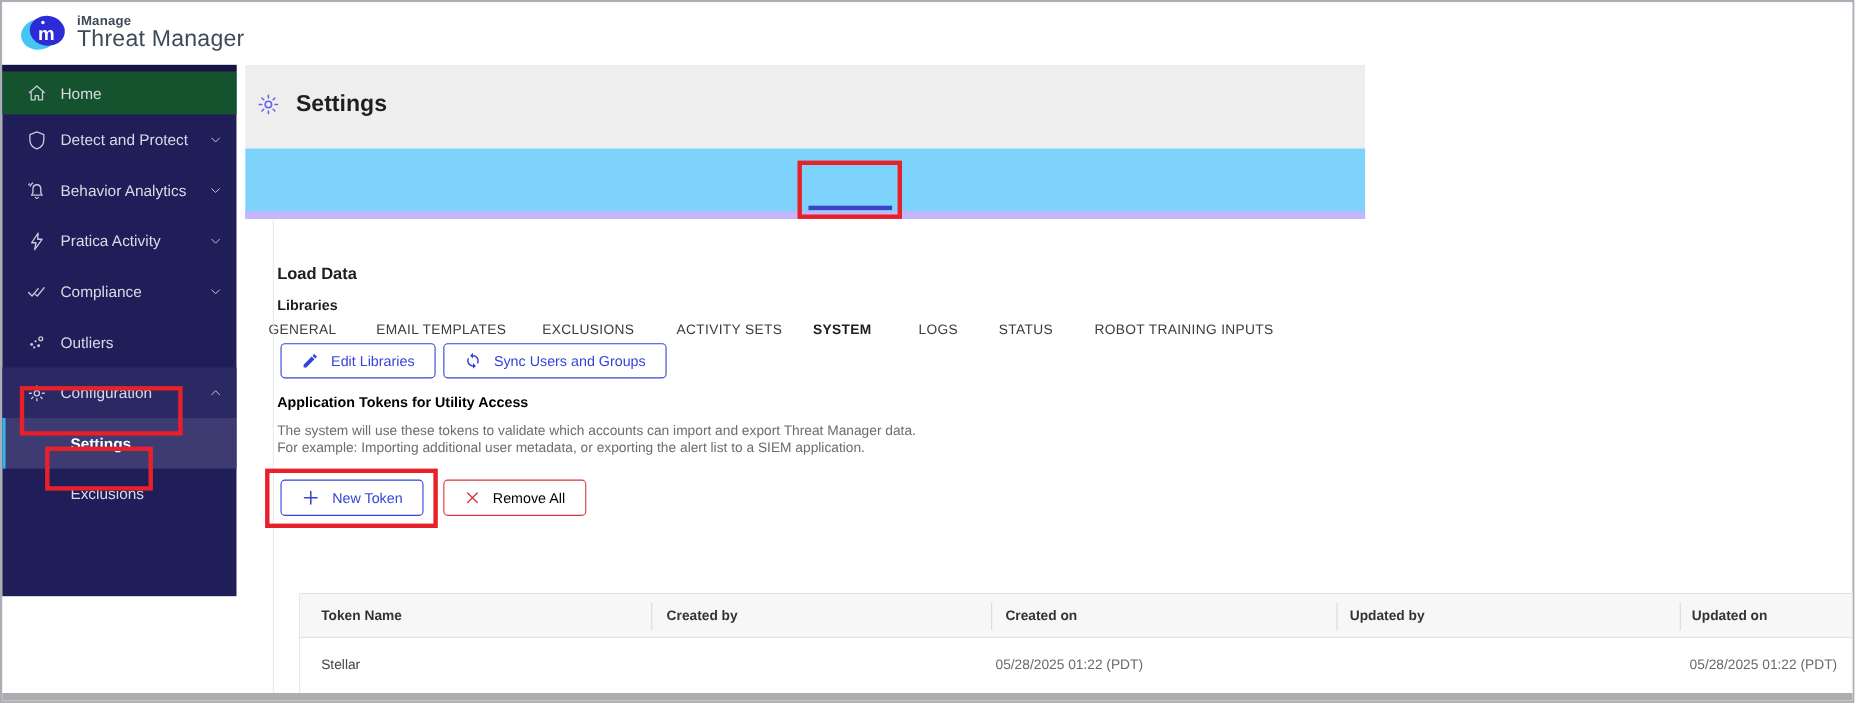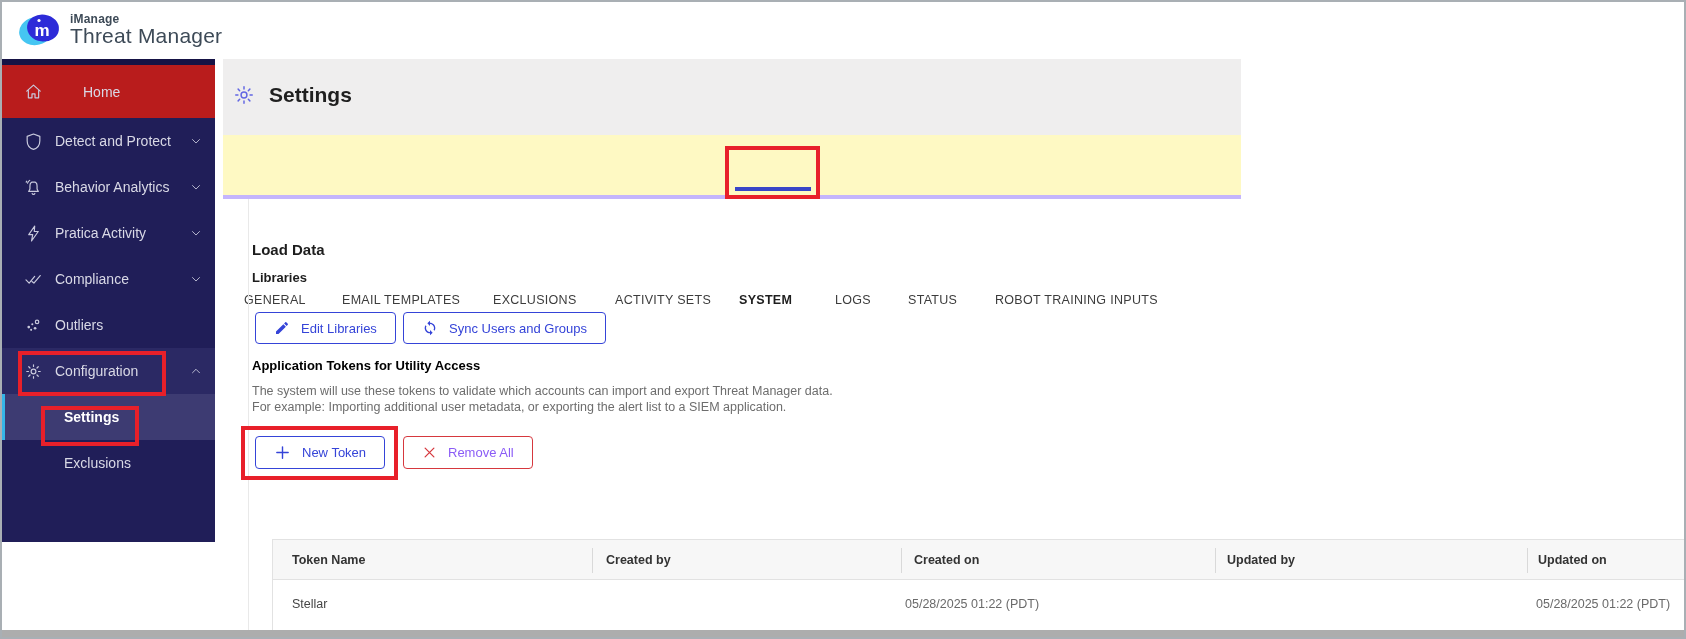--- a/index.html
+++ b/index.html
@@ -14,45 +14,45 @@
   .logo { position:absolute; left:16px; top:8px; display:flex; align-items:center; }
   .logo-mark { width:46px; height:40px; position:relative; }
   .logo-text { margin-left:6px; line-height:1.05; }
   .logo-brand { font-size:12px; color:#3d4a57; font-weight:bold; letter-spacing:.2px; }
   .logo-product { font-size:21px; color:#3d4a57; letter-spacing:.2px; }
   
   .sidebar { position:absolute; left:0; top:57px; width:213px; height:483px; background:#201e58; }
   .sb-topstrip { height:6px; background:#161345; }
   .sb-item { height:46px; display:flex; align-items:center; padding-left:22px; color:#d9d9e6; font-size:14px; position:relative; cursor:pointer; }
   .sb-item .sb-icon { width:19px; height:19px; margin-right:12px; flex:0 0 19px; display:inline-flex; }
-  .sb-item.active-top { height:53px; background:#b91c1c;gap:28px; }
+  .sb-item.active-top { height:39px; background:#14532d; }
   .sb-item .chev { position:absolute; right:12px; top:50%; transform:translateY(-50%); width:14px; height:14px; }
   .sb-item.cfg { background:#2b2964; }
   .sb-sub { padding-left:62px; }
   .sb-sub.active-sub { background:#3d3b72; font-weight:bold; color:#ffffff; }
   .sb-sub.active-sub::before { content:""; position:absolute; left:0; top:0; bottom:0; width:3px; background:#35b6e8; }
   svg.icn { stroke:#c9cadd; fill:none; stroke-width:1.5; stroke-linecap:round; stroke-linejoin:round; }
   
   .gray-band { position:absolute; left:221px; top:57px; width:1018px; height:76px; background:#efeeee; }
   .page-title-wrap { position:absolute; left:231px; top:81px; display:flex; align-items:center; gap:14px; }
   .page-title { font-size:21px; font-weight:bold; color:#1f1f1f; }
-  .tabs-row { position:absolute; left:221px; top:133px; width:1018px; height:64px; background:#fef9c3; border-bottom:4px solid #c4b5fd; }
+  .tabs-row { position:absolute; left:221px; top:133px; width:1018px; height:64px; background:#7dd3fc; border-bottom:7px solid #c4b5fd; }
   .tab { position:absolute; top:158px; font-size:12.5px; color:#3c3c3c; letter-spacing:.3px; cursor:pointer; white-space:nowrap; }
   .tab.active { font-weight:bold; color:#1e1e1e; }
   .tab-underline { position:absolute; left:733px; top:185px; width:76px; height:4px; background:#3946c8; }
   .content-divider { position:absolute; left:246px; top:197px; width:1px; height:433px; background:#e9e9e9; }
   
   .h-load { position:absolute; left:250px; top:219px; font-size:15px; font-weight:bold; color:#1d1d1d;margin-top:20px; }
   .h-lib  { position:absolute; left:250px; top:268px; font-size:13px; font-weight:bold; color:#1d1d1d; }
   .h-tok  { position:absolute; left:250px; top:356px; font-size:13px; font-weight:bold; color:#000000; }
   .desc1 { position:absolute; left:250px; top:382px; font-size:12.5px; color:#6d6d6d; }
   .desc2 { position:absolute; left:250px; top:398px; font-size:12.5px; color:#6d6d6d; }
   .btn { position:absolute; display:inline-flex; align-items:center; gap:11px; height:32px; padding:0 18px;
          background:#ffffff; border:1px solid #3544d8; border-radius:4px; color:#3544d8; font-size:13px; cursor:pointer; white-space:nowrap; }
-  .btn.red { border-color:#d6383e; color:#8b5cf6; }
+  .btn.red { border-color:#d6383e; color:#000000; }
   .btn-edit { left:253px; top:310px; }
   .btn-sync { left:401px; top:310px; }
   .btn-new  { left:253px; top:434px; height:33px; }
   .btn-rm   { left:401px; top:434px; height:33px; }
   
   .tokens-table { position:absolute; left:270px; top:537px; width:1416px; height:93px; border-left:1px solid #e2e2e2; }
   .t-head { position:absolute; left:0; top:0; width:100%; height:41px; background:#f7f7f7; border-top:1px solid #e2e2e2; border-bottom:1px solid #e2e2e2; }
   .t-col { position:absolute; top:13px; font-size:12.5px; font-weight:bold; color:#333333; }
   .t-sep { position:absolute; top:8px; width:1px; height:25px; background:#d9d9d9; }
   .t-row { position:absolute; left:0; top:41px; width:100%; height:51px; background:#ffffff; border-bottom:1px solid #e6e6e6; }

